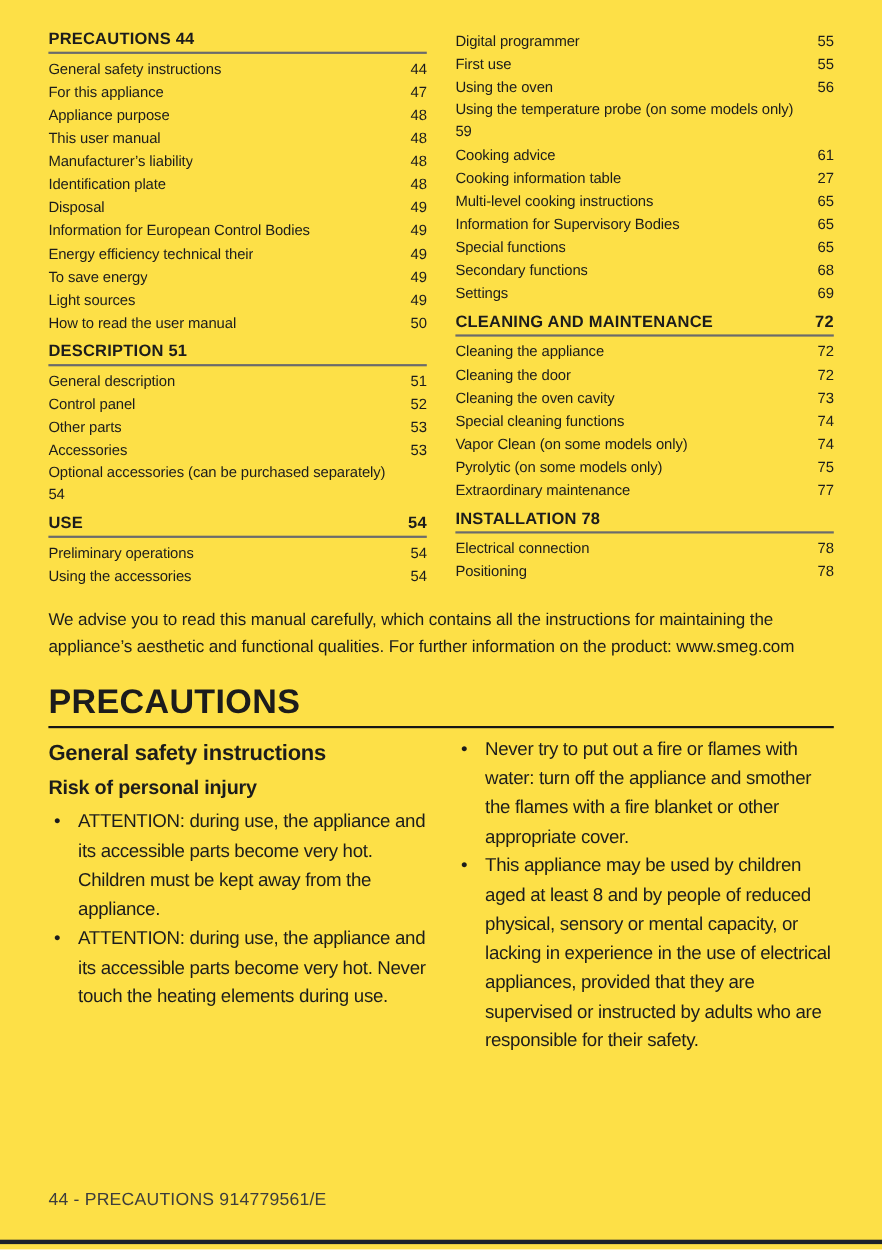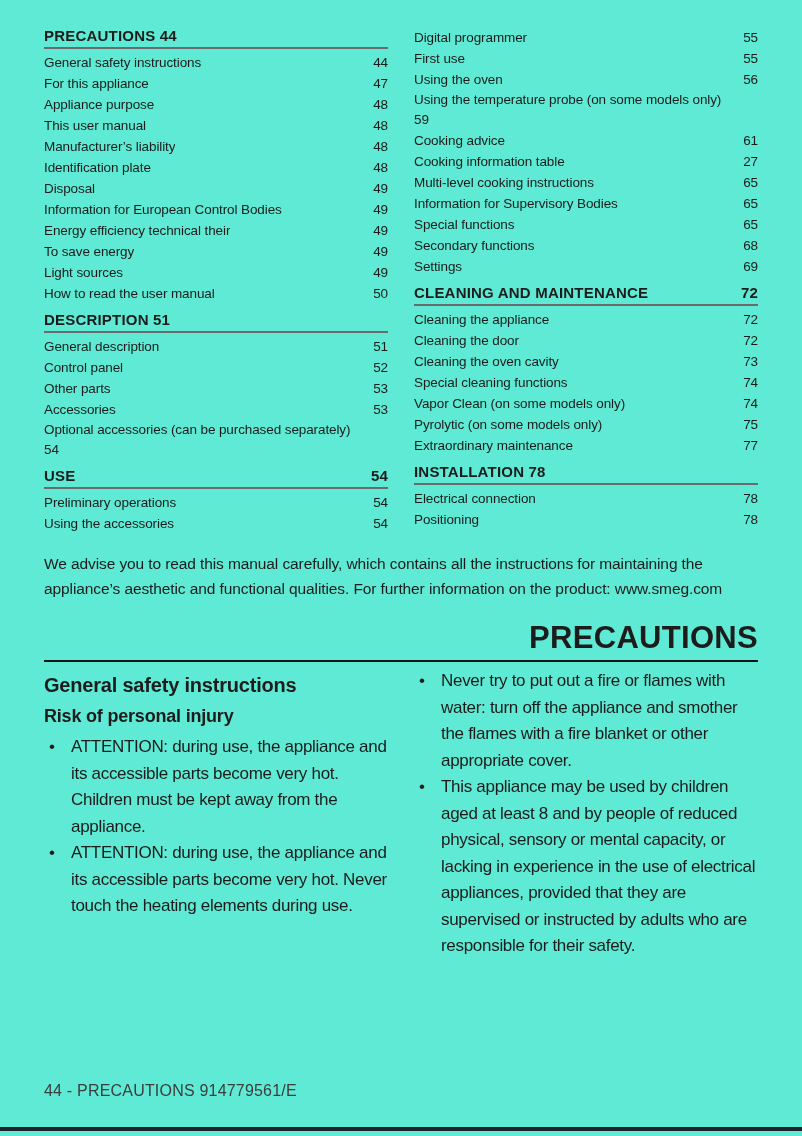--- a/index.html
+++ b/index.html
@@ -1,21 +1,21 @@
 <!DOCTYPE html>
 <html><head>
 <meta charset="utf-8">
 <style>
   html, body { margin: 0; padding: 0; background: #ffffff; }
   .page {
     position: relative;
     width: 802px;
     height: 1136px;
     margin: 0 auto;
-    background: #5eead4;
+    background: #fde047;
     font-family: "Liberation Sans", sans-serif;
     color: #1c1c1c;
     overflow: hidden;
   }
   .content { padding: 27px 44px 0 44px; }
 
   
   .toc { display: flex; gap: 26px; }
   .toc-col { flex: 1; min-width: 0; }
   .toc-header {
@@ -51,21 +51,20 @@
     letter-spacing: -0.1px;
   }
 
   
   .main-title {
     margin-top: 20px;
     font-size: 31px;
     font-weight: bold;
     letter-spacing: 0.3px;
     line-height: 34px;
-    text-align: right;
   }
   .title-rule {
     border-bottom: 2.5px solid #151515;
     margin-top: 5px;
   }
   .body-cols { display: flex; gap: 26px; margin-top: 6px; }
   .body-col { flex: 1; min-width: 0; }
   .h2 {
     font-size: 20px;
     font-weight: bold;

